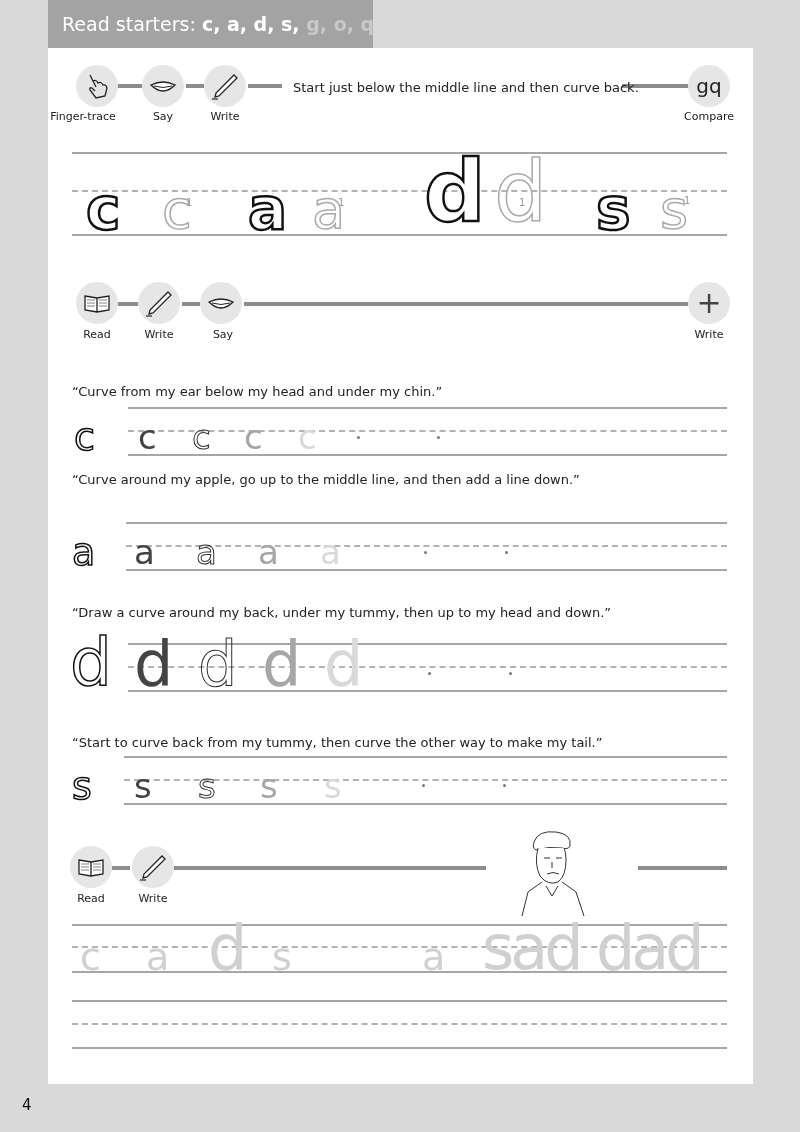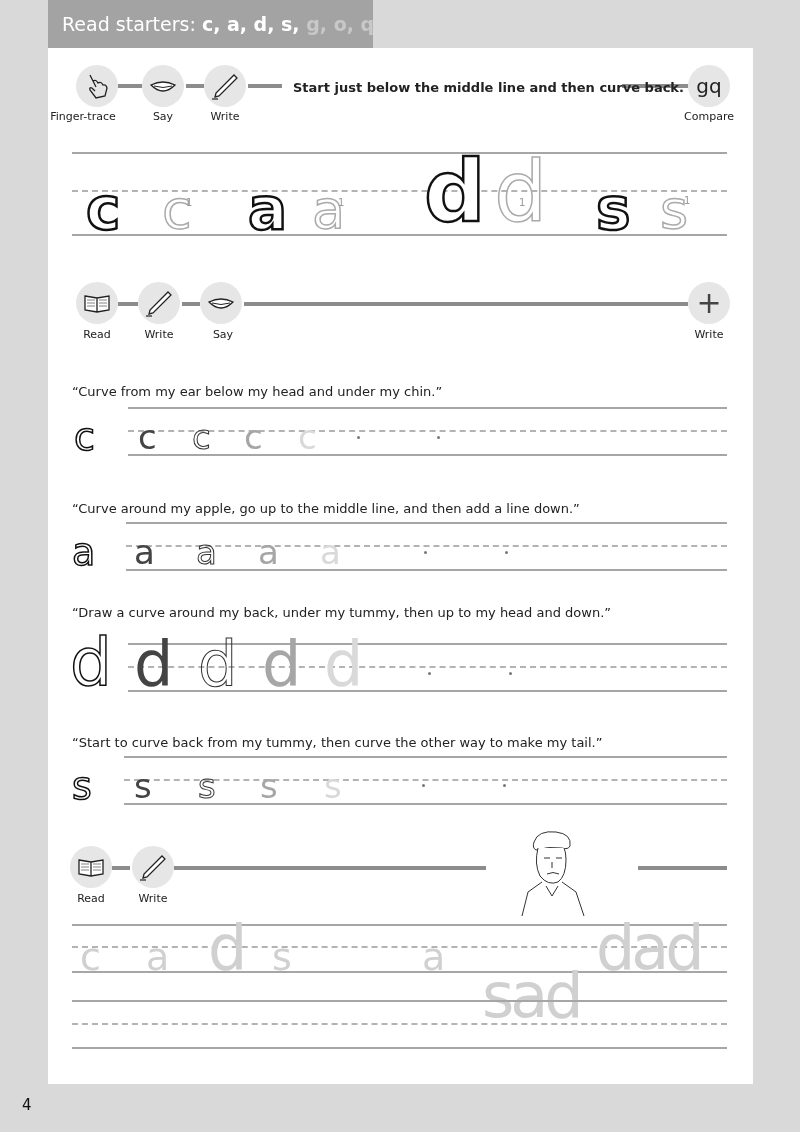--- a/index.html
+++ b/index.html
@@ -48,21 +48,21 @@
 <div class="iconlabel" style="left:128px;top:110px;">Say</div>
 
 <div class="circle" style="left:204px;top:65px;">
   <svg viewBox="0 0 30 30">
       <path d="M24 4 l3 3 l-18 18 l-4 1 l1 -4 z" fill="#fff" stroke="#222" stroke-width="1.3"></path>
       <path d="M2 28 h6" stroke="#222" stroke-width="1.2"></path>
     </svg>
 </div>
 <div class="iconlabel" style="left:190px;top:110px;">Write</div>
 
-<div class="instr" style="left:293px;top:80px;font-weight:bold;">Start just below the middle line and then curve back.</div>
+<div class="instr" style="left:293px;top:80px;">Start just below the middle line and then curve back.</div>
 
 <div class="circle" style="left:688px;top:65px;">
     <span style="font-size:20px;color:#222;">gq</span>
   </div>
 <div class="iconlabel" style="left:674px;top:110px;">Compare</div>
 
 <div class="hline" style="left:72px;top:152px;width:655px;"></div>
 <div class="dline" style="left:72px;top:190px;width:655px;"></div>
 <div class="hline" style="left:72px;top:234px;width:655px;"></div>
 
@@ -120,21 +120,21 @@
 <div class="dline" style="left:128px;top:430px;width:599px;"></div>
 <div class="hline" style="left:128px;top:454px;width:599px;"></div>
 <div class="gl" style="left:74px;top:418px;font-size:38px;color:#fff;-webkit-text-stroke:1.5px #111;">c</div>
 <div class="gl" style="left:138px;top:420px;font-size:34px;color:#444;">c</div>
 <div class="gl" style="left:192px;top:420px;font-size:34px;color:transparent;-webkit-text-stroke:1px #333;">c</div>
 <div class="gl" style="left:244px;top:420px;font-size:34px;color:#a6a6a6;">c</div>
 <div class="gl" style="left:298px;top:420px;font-size:34px;color:#d9d9d9;">c</div>
 <div class="dot" style="left:357px;top:436px;"></div>
 <div class="dot" style="left:437px;top:436px;"></div>
 
-<div class="instr" style="left:72px;top:501px;">“Curve around my apple, go up to the middle line, and then add a line down.”</div>
+<div class="instr" style="left:72px;top:472px;">“Curve around my apple, go up to the middle line, and then add a line down.”</div>
 <div class="hline" style="left:126px;top:522px;width:601px;"></div>
 <div class="dline" style="left:126px;top:545px;width:601px;"></div>
 <div class="hline" style="left:126px;top:569px;width:601px;"></div>
 <div class="gl" style="left:72px;top:533px;font-size:38px;color:#fff;-webkit-text-stroke:1.5px #111;">a</div>
 <div class="gl" style="left:134px;top:535px;font-size:34px;color:#444;">a</div>
 <div class="gl" style="left:196px;top:535px;font-size:34px;color:transparent;-webkit-text-stroke:1px #333;">a</div>
 <div class="gl" style="left:258px;top:535px;font-size:34px;color:#a6a6a6;">a</div>
 <div class="gl" style="left:320px;top:535px;font-size:34px;color:#d9d9d9;">a</div>
 <div class="dot" style="left:424px;top:551px;"></div>
 <div class="dot" style="left:505px;top:551px;"></div>
@@ -194,20 +194,20 @@
 
 <div class="hline" style="left:72px;top:924px;width:655px;"></div>
 <div class="dline" style="left:72px;top:946px;width:655px;"></div>
 <div class="hline" style="left:72px;top:971px;width:655px;"></div>
 
 <div class="gl" style="left:80px;top:938px;font-size:38px;color:#d0d0d0;">c</div>
 <div class="gl" style="left:146px;top:938px;font-size:38px;color:#d0d0d0;">a</div>
 <div class="gl" style="left:208px;top:917px;font-size:62px;color:#d0d0d0;">d</div>
 <div class="gl" style="left:272px;top:938px;font-size:38px;color:#d0d0d0;">s</div>
 <div class="gl" style="left:422px;top:938px;font-size:38px;color:#d0d0d0;">a</div>
-<div class="gl" style="left:482px;top:917px;font-size:62px;color:#d0d0d0;letter-spacing:-4px;margin-top:48px;">sad</div>
+<div class="gl" style="left:482px;top:917px;font-size:62px;color:#d0d0d0;letter-spacing:-4px;">sad</div>
 <div class="gl" style="left:596px;top:917px;font-size:62px;color:#d0d0d0;letter-spacing:-4px;">dad</div>
 
 <div class="hline" style="left:72px;top:1000px;width:655px;"></div>
 <div class="dline" style="left:72px;top:1023px;width:655px;"></div>
 <div class="hline" style="left:72px;top:1047px;width:655px;"></div>
 
 <div class="pagenum">4</div>
 
 </body></html>

